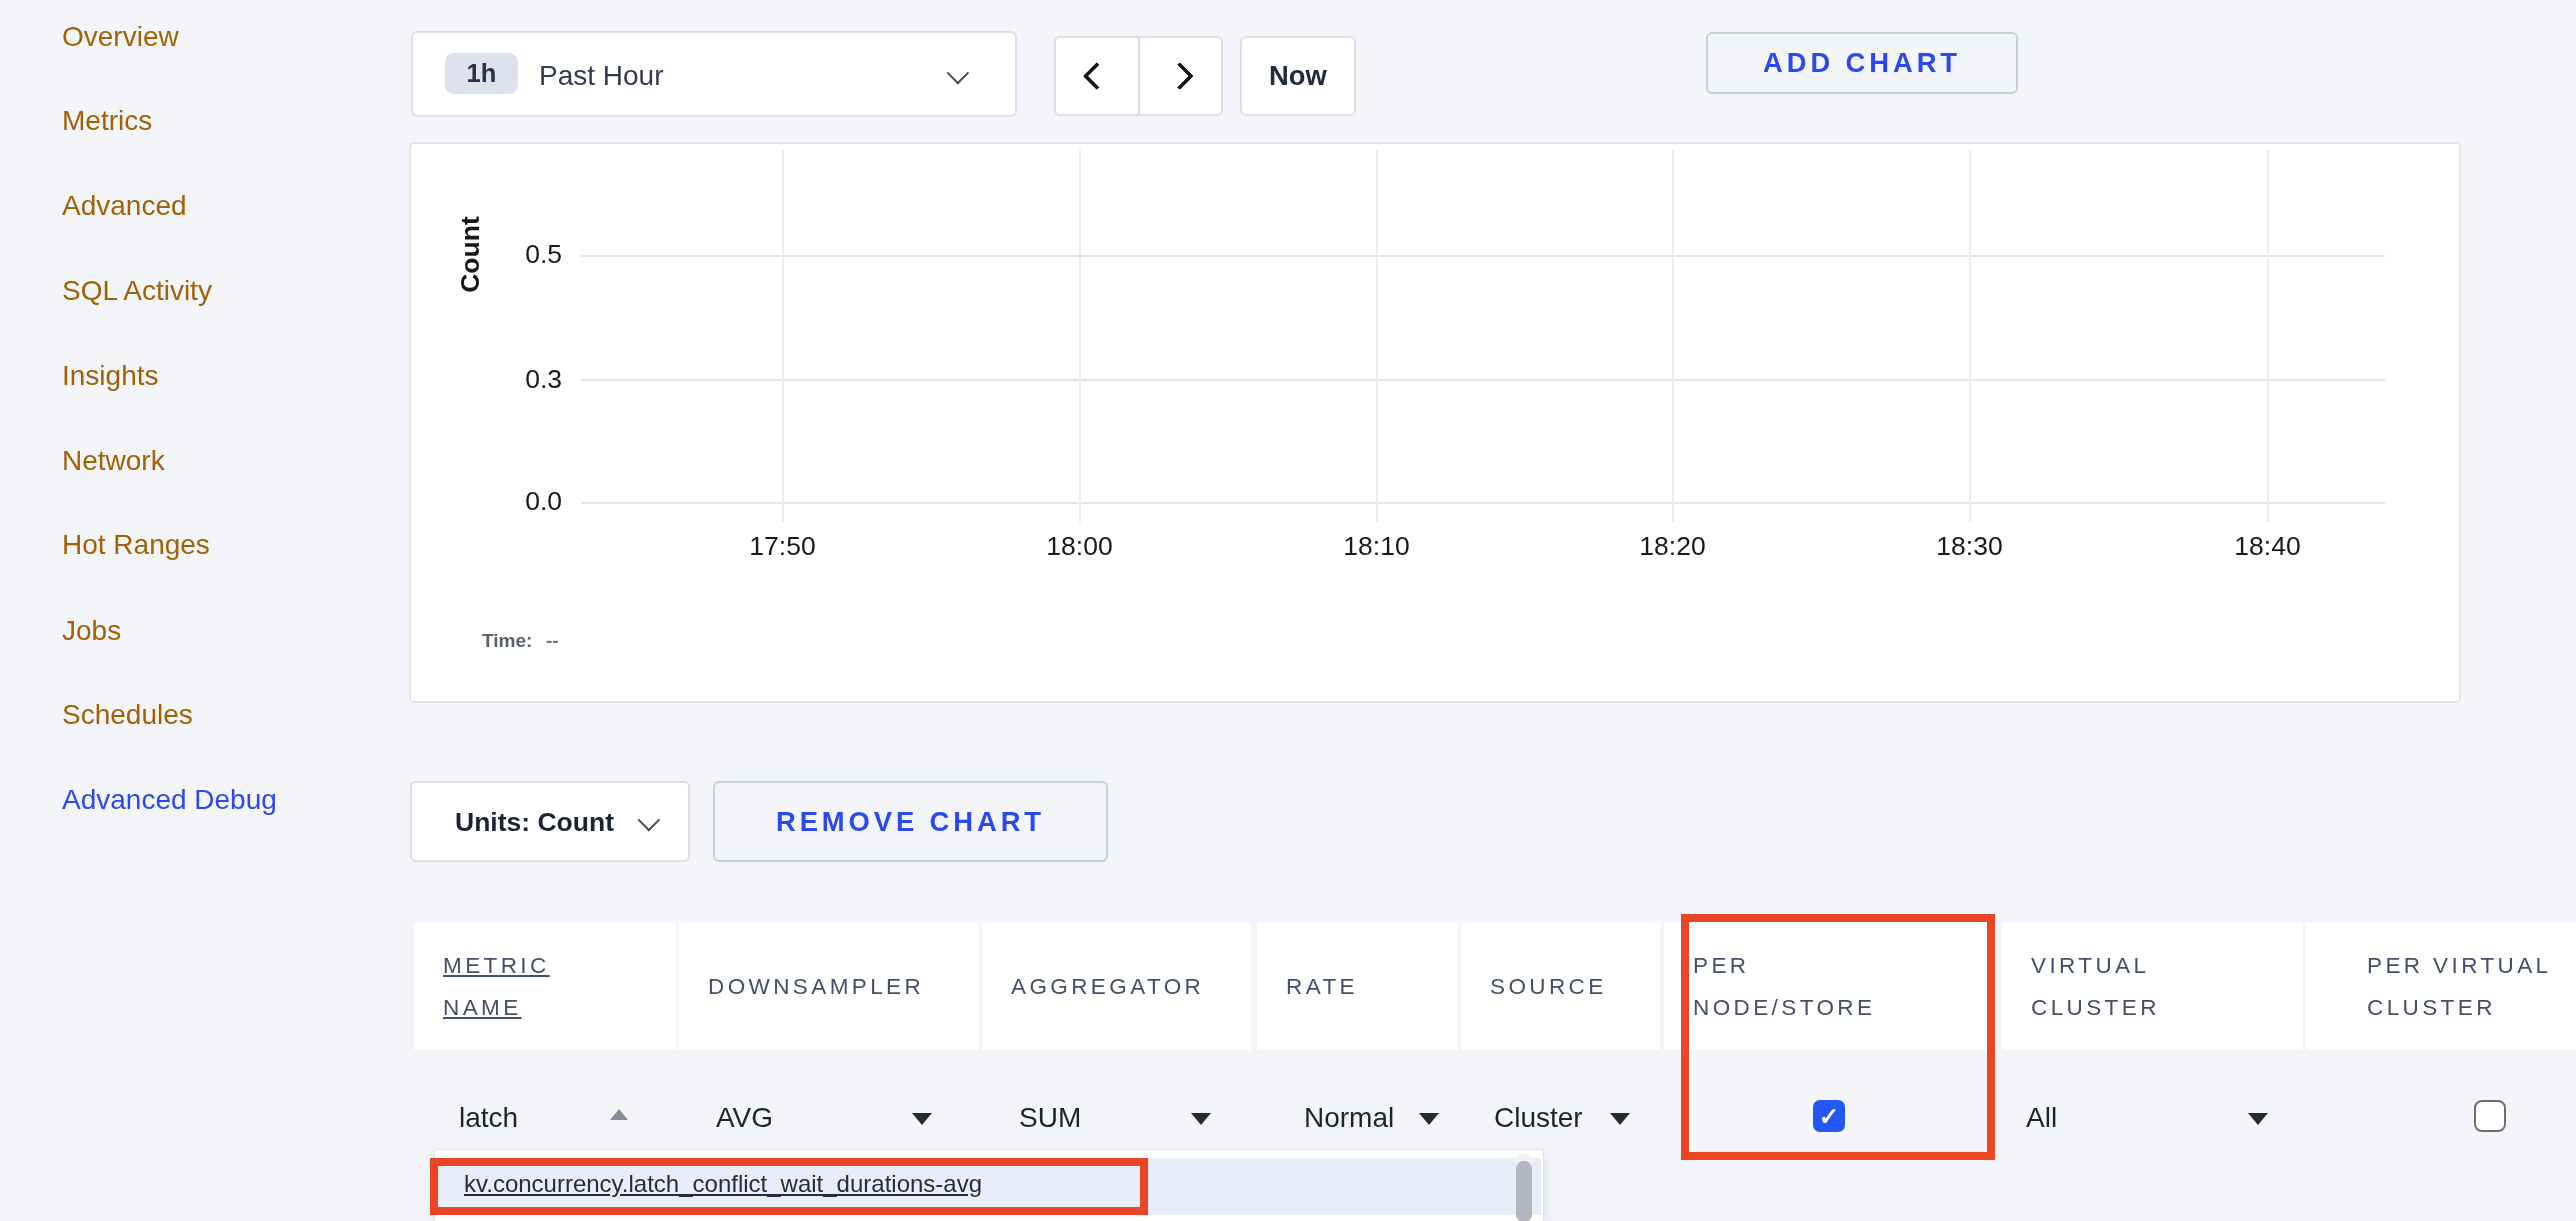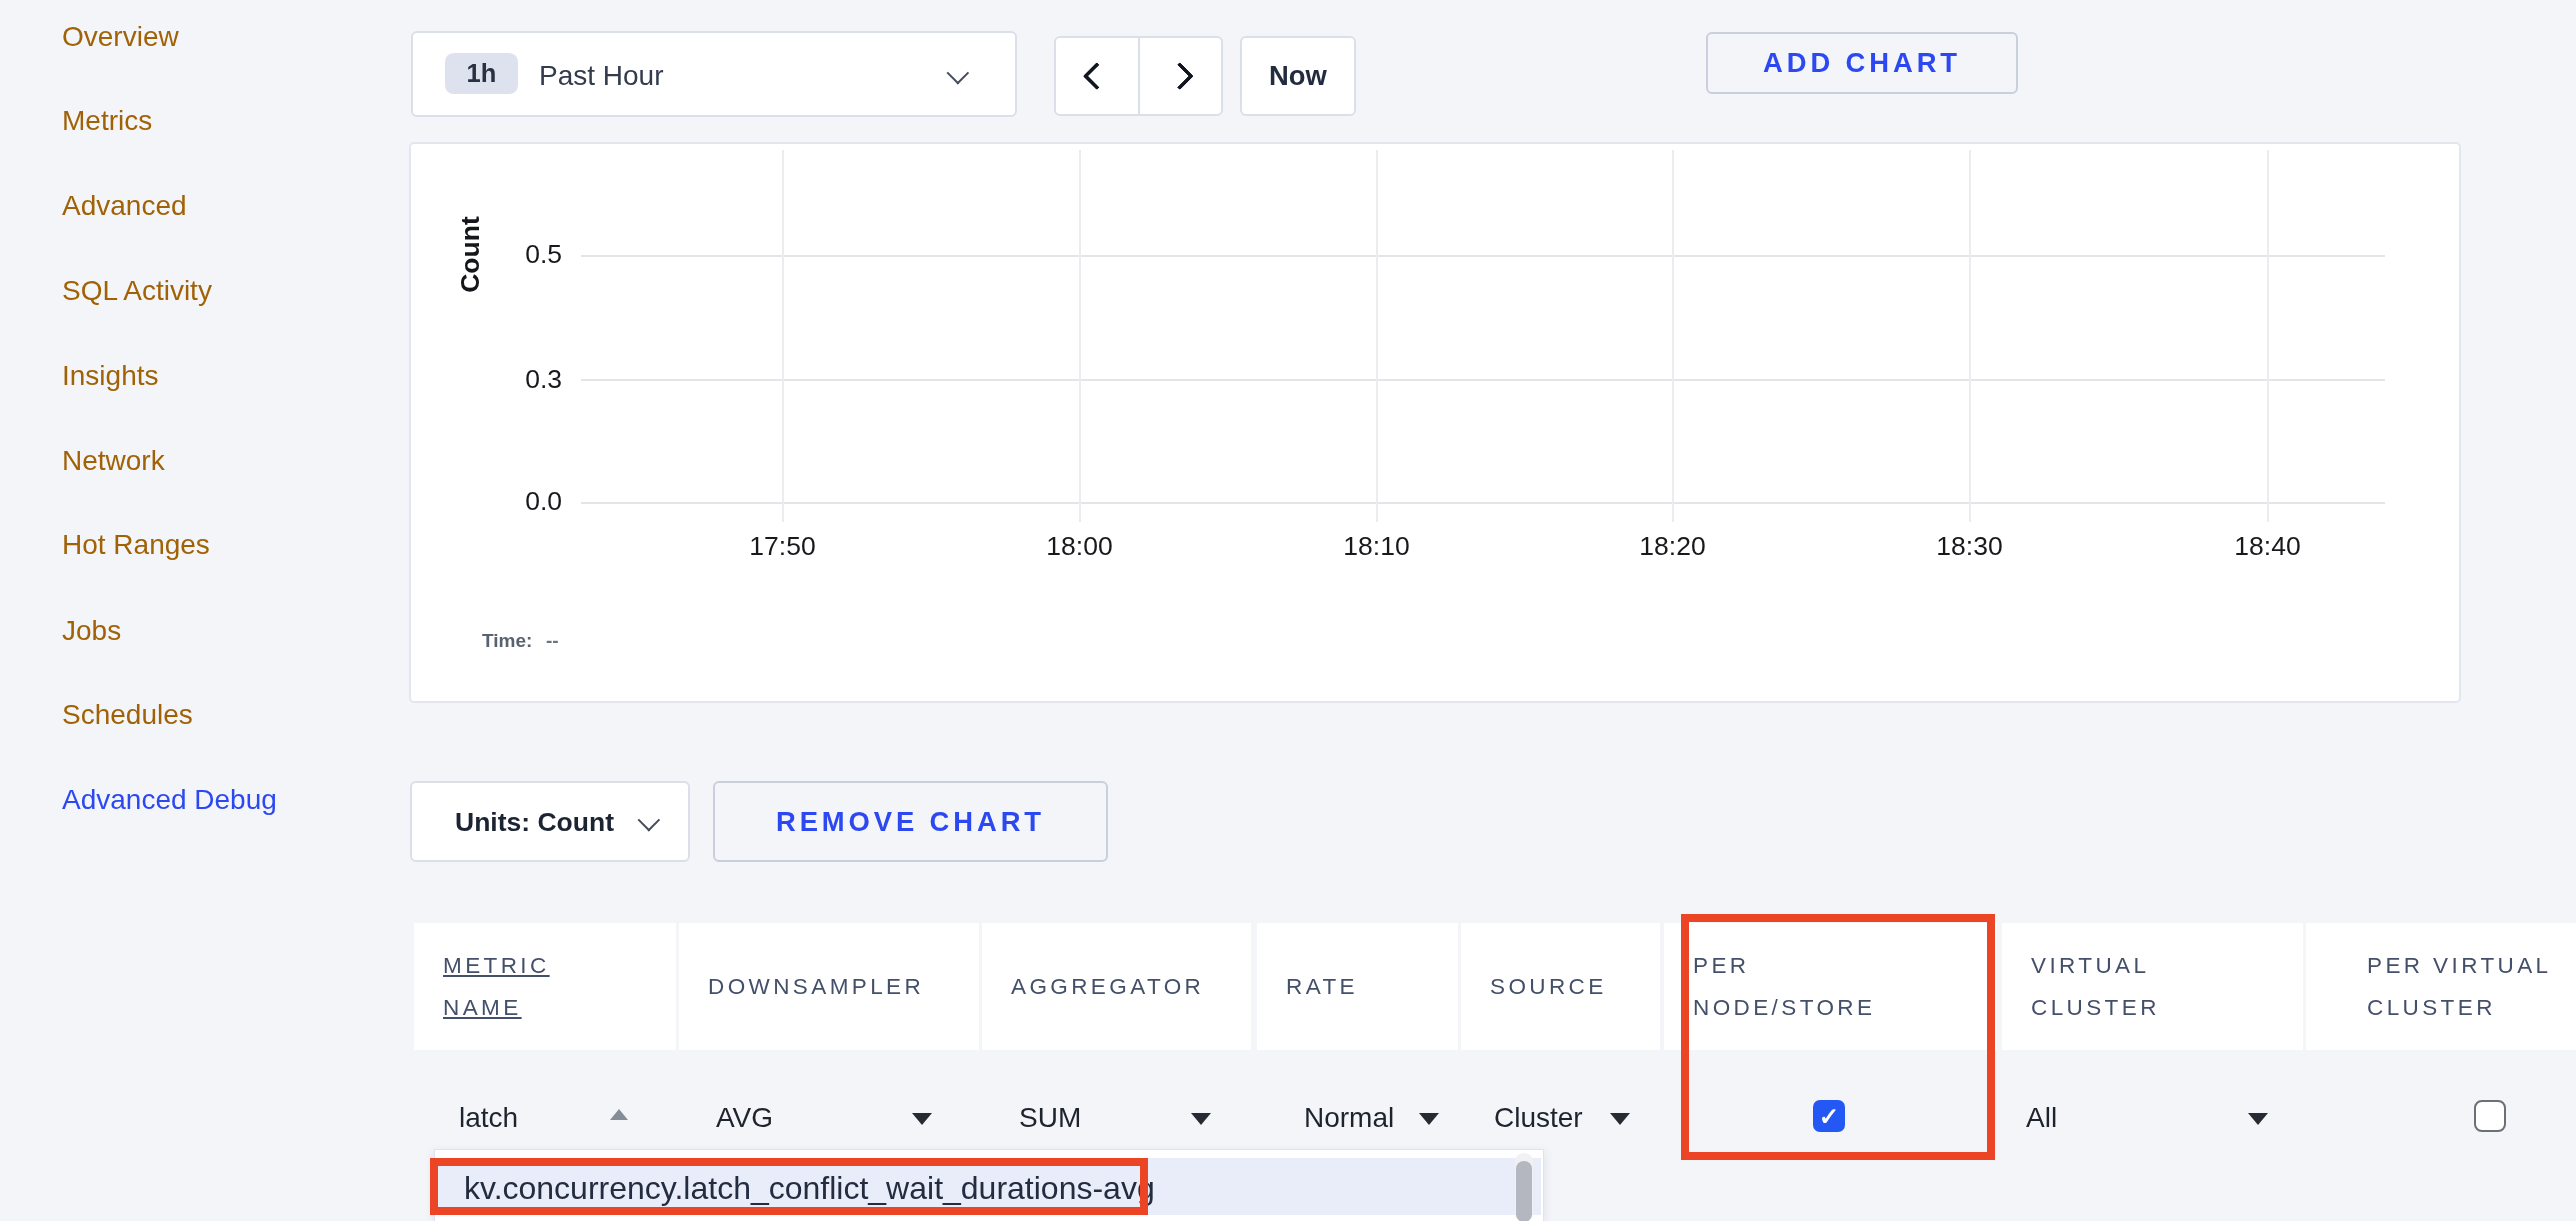--- a/index.html
+++ b/index.html
@@ -79,21 +79,21 @@
     border-left:9.8px solid transparent; border-right:9.8px solid transparent; border-bottom:11.8px solid #858c97; }
   .cb { position:absolute; width:32px; height:32px; border-radius:6.9px; }
   .cb.checked { background:#2458f4; border:2px solid #2458f4; color:#fff;
     display:flex; align-items:center; justify-content:center; font-size:24.5px; font-weight:bold; }
   .cb.unchecked { background:#fff; border:2.9px solid #6b7077; border-radius:7.8px; }
 
   
   .dd-panel { left:434px; top:1149px; width:1110px; height:73px; background:#fff;
     border:1px solid #dfe3ec; box-shadow:0 2.9px 9.8px rgba(40,50,80,.10); }
   .dd-row { position:absolute; left:435px; top:1158px; width:1106px; height:57px; background:#e9edfa; cursor:pointer; }
-  .dd-text { position:absolute; left:464px; top:1170px; font-size:32px; color:#232d3f; white-space:nowrap; }
+  .dd-text { position:absolute; left:464px; top:1170px; font-size:24px; color:#232d3f; white-space:nowrap;text-decoration:underline; }
   .dd-scroll-track { position:absolute; left:1515px; top:1153px; width:17.6px; height:69px; background:#f1f1f4; border-radius:8.8px; }
   .dd-scroll-thumb { position:absolute; left:1516px; top:1161px; width:15.7px; height:61px; background:#b4b7bf; border-radius:7.8px; }
 
   
   .red-box { position:absolute; border:8.8px solid #eb4526; background:transparent; z-index:50; pointer-events:none; }
 </style>
 </head>
 <body>
 
 <nav>

